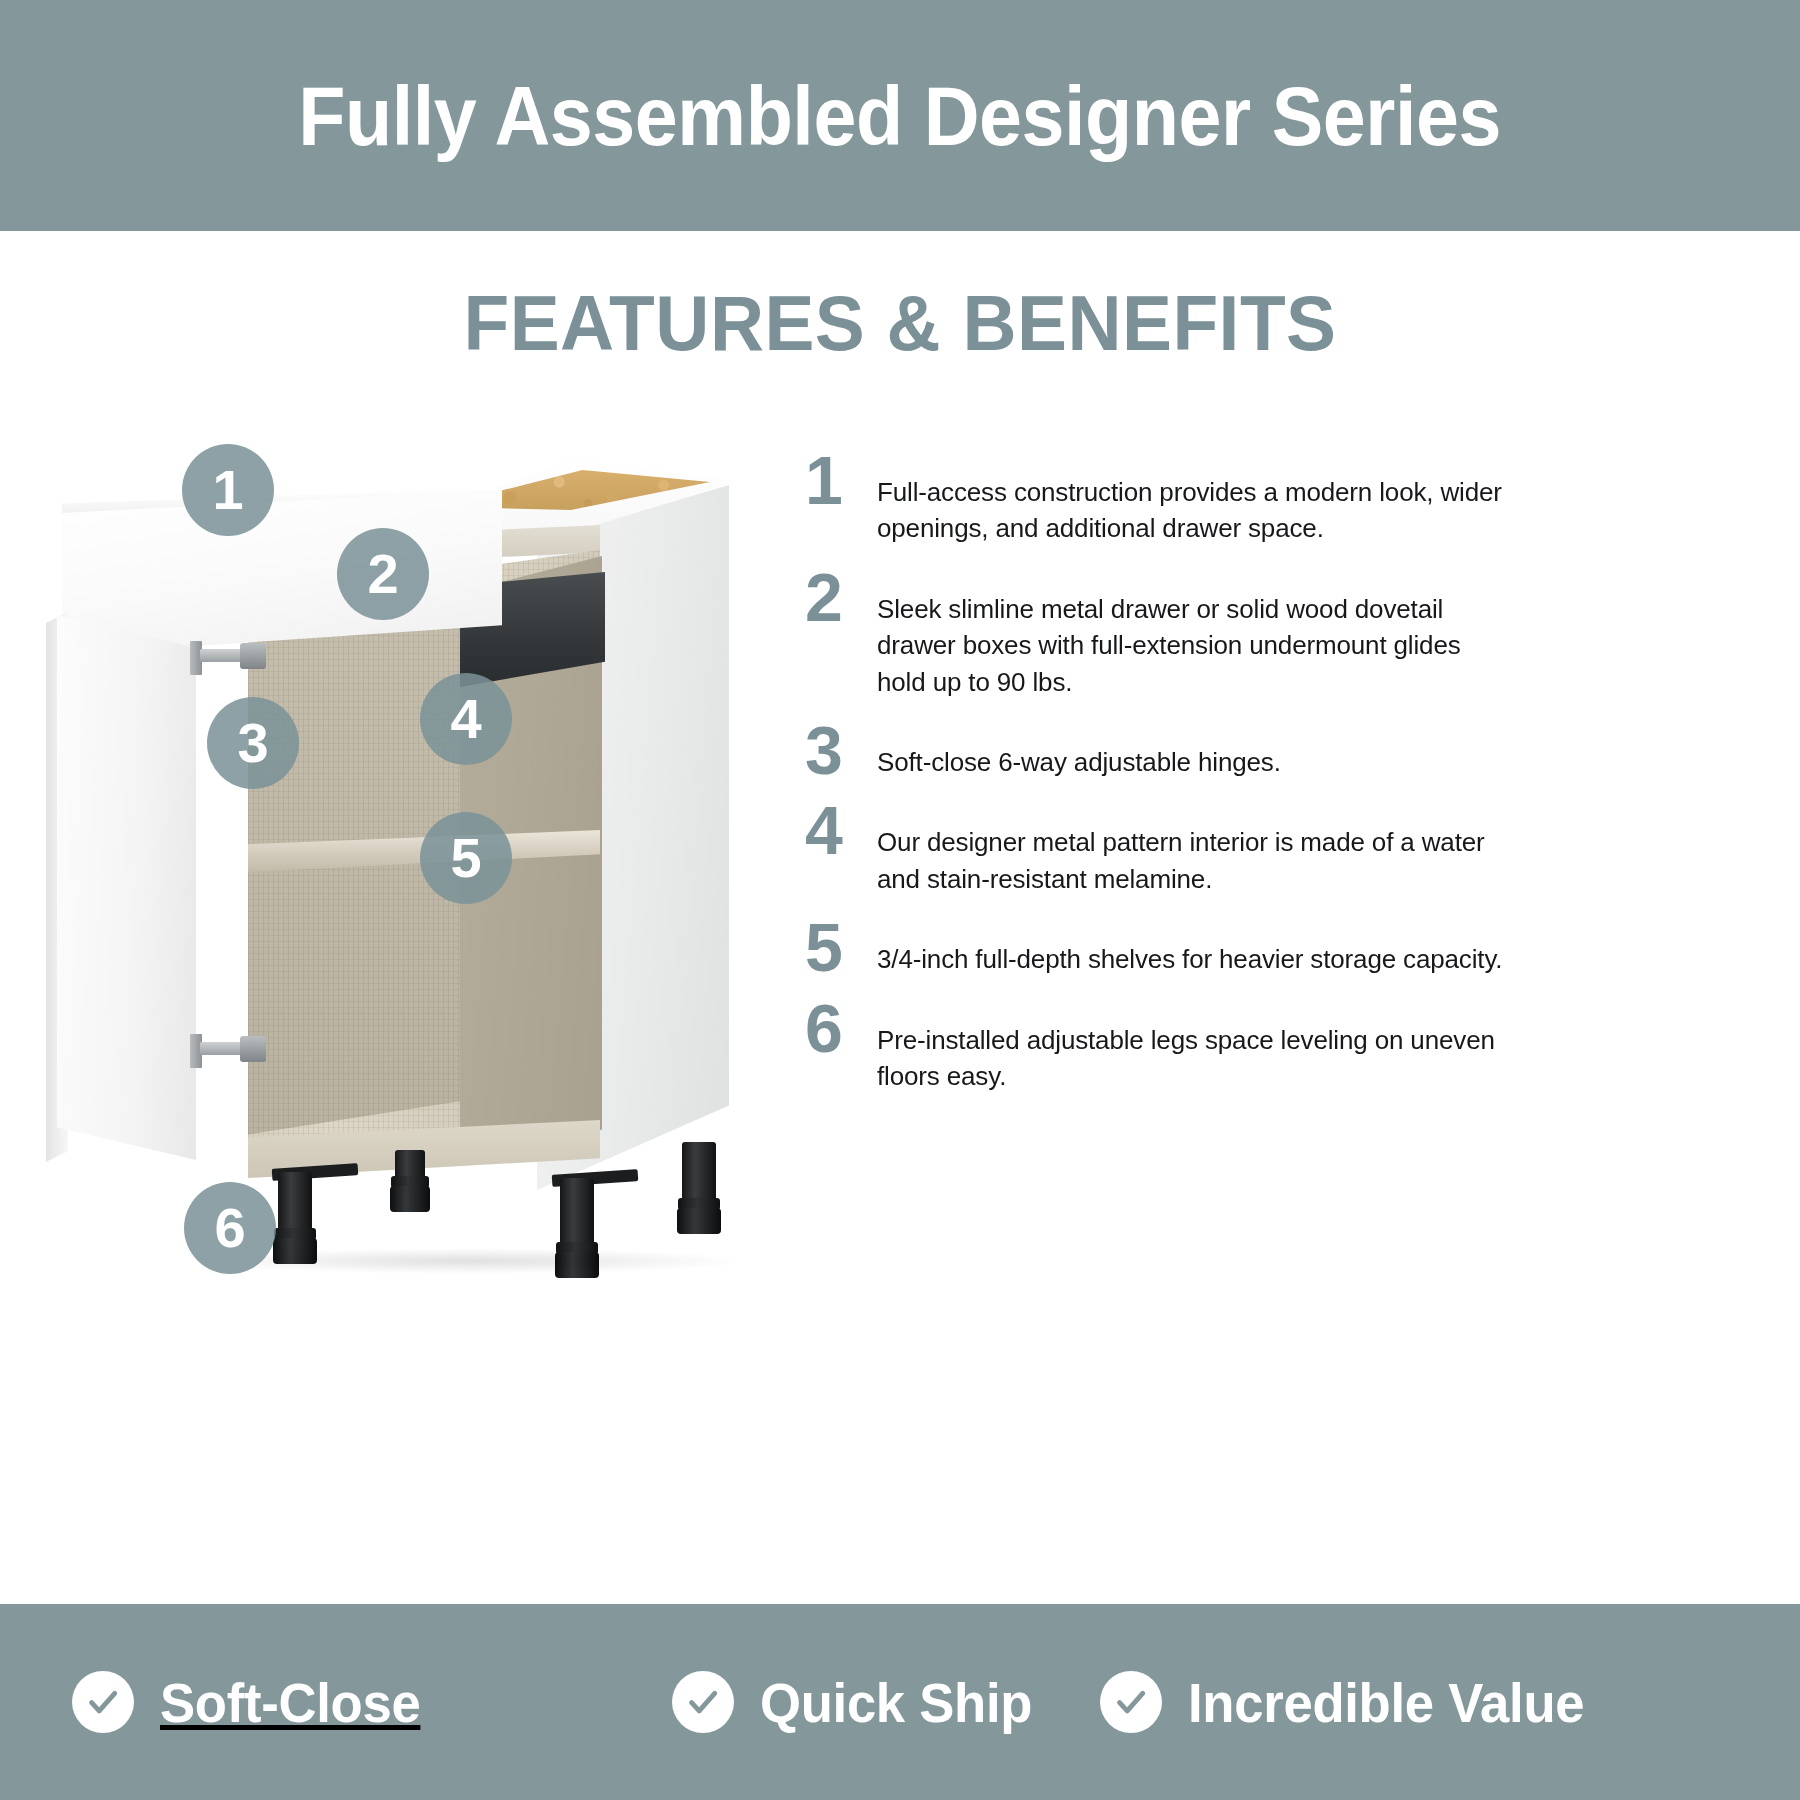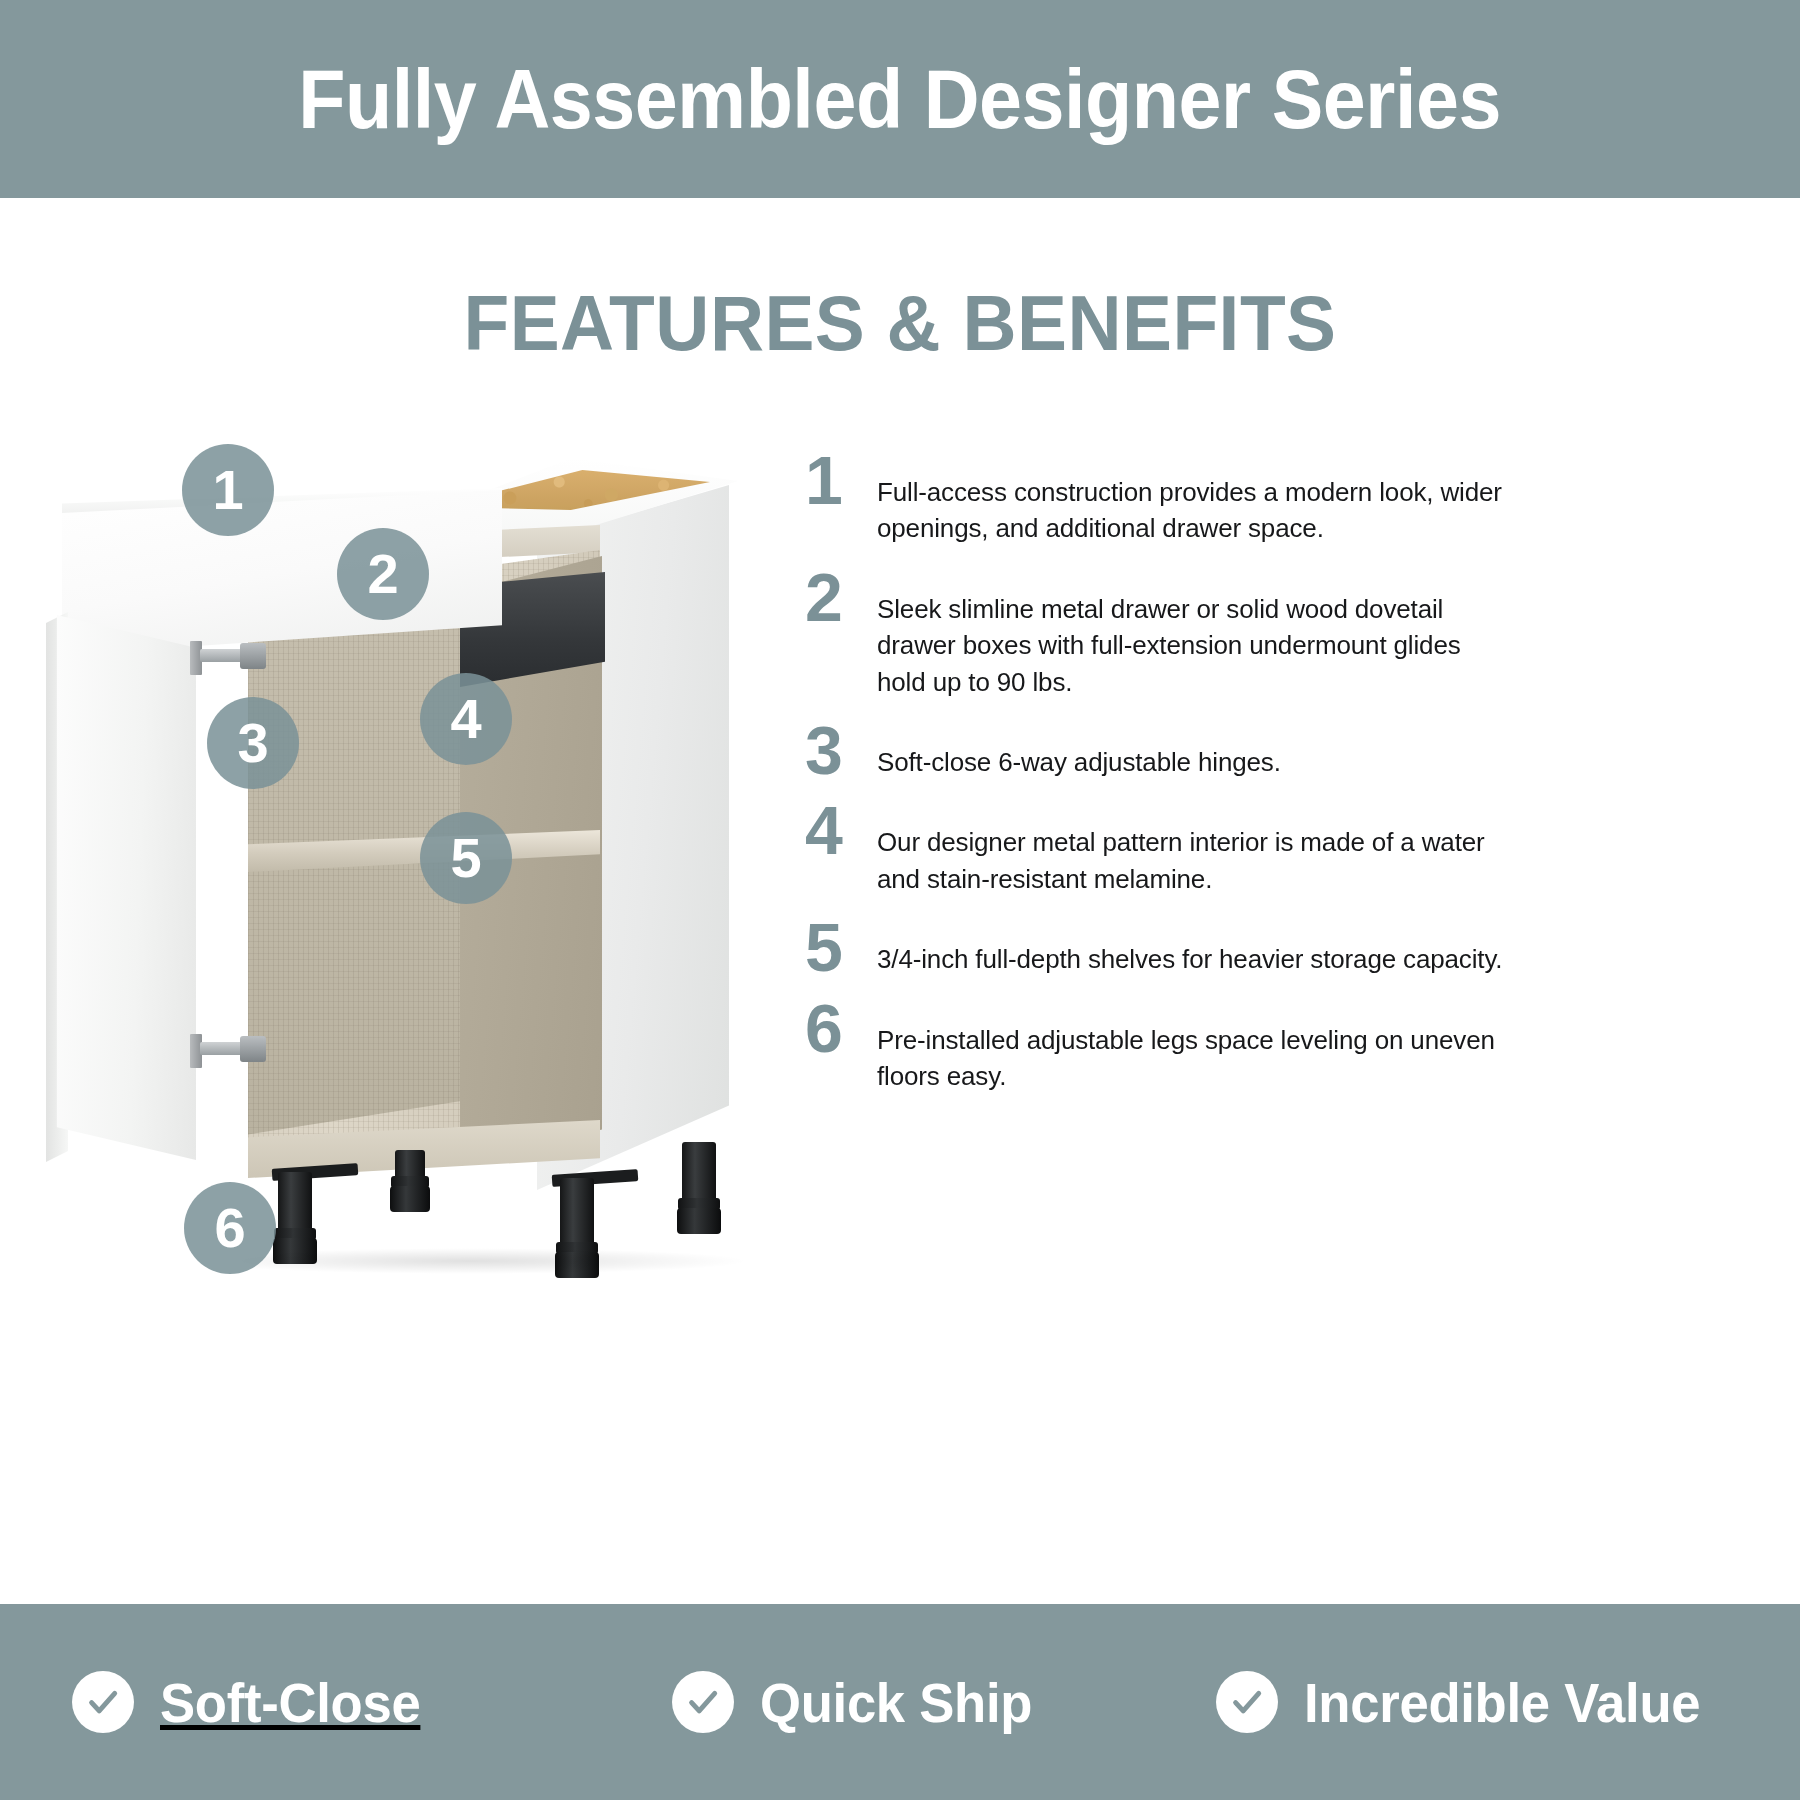--- a/index.html
+++ b/index.html
@@ -17,21 +17,21 @@
     width: 1800px;
     height: 1800px;
     background: #ffffff;
   }
 
   
   .header-bar {
     position: absolute;
     left: 0; top: 0;
     width: 1800px;
-    height: 198px;
+    height: 231px;
     background: #84989c;
     display: flex;
     align-items: center;
     justify-content: center;
   }
   .header-title {
     color: #ffffff;
     font-family: "Liberation Sans Narrow", "Liberation Sans", sans-serif;
     font-size: 84px;
     font-weight: 700;
@@ -329,21 +329,21 @@
     display: flex;
     align-items: center;
   }
   .footer-item {
     display: flex;
     align-items: center;
     gap: 26px;
   }
   .footer-item.f1 { position: absolute; left: 72px; text-decoration: underline; }
   .footer-item.f2 { position: absolute; left: 672px; }
-  .footer-item.f3 { position: absolute; left: 1216px; }
+  .footer-item.f3 { position: absolute; left: 1100px; }
 
   .check-circle {
     width: 62px; height: 62px;
     border-radius: 50%;
     background: #ffffff;
     display: flex;
     align-items: center;
     justify-content: center;
     flex: 0 0 62px;
   }

